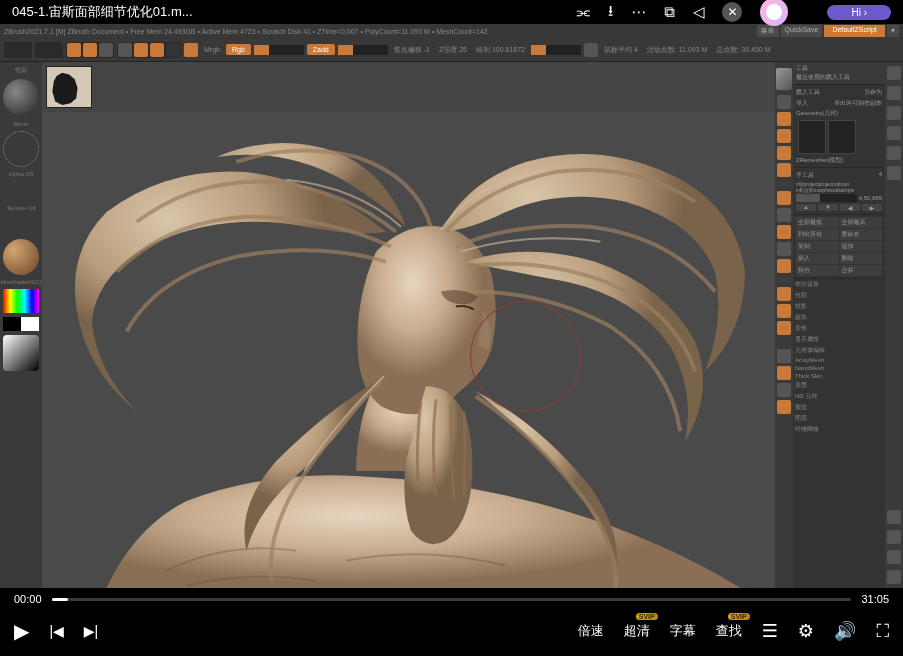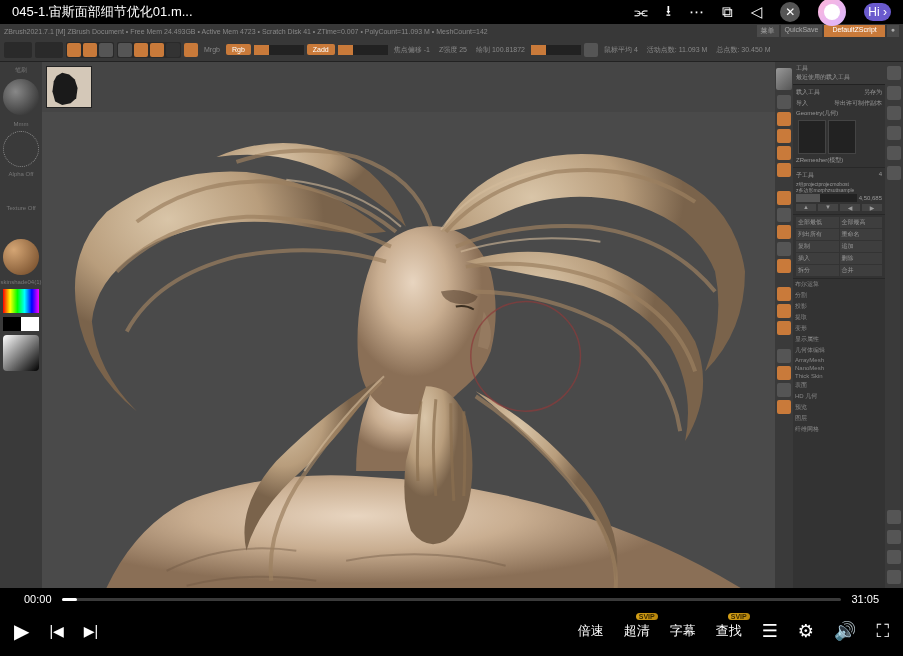--- a/index.html
+++ b/index.html
@@ -8,21 +8,21 @@
 
 .top-bar { height: 24px; background: #000; display: flex; align-items: center; padding: 0 12px; gap: 12px; }
 .title { color: #fff; font-size: 13px; font-weight: 500; }
 .top-spacer { flex: 1; }
 .top-icons { display: flex; align-items: center; gap: 18px; }
 .top-icon { color: #fff; font-size: 15px; cursor: pointer; }
 .close-x { background: #555; border-radius: 50%; width: 20px; height: 20px; display: flex; align-items: center; justify-content: center; font-size: 12px; }
 .extract-btn { background: #2a2a4a; color: #fff; padding: 4px 12px; border-radius: 14px; font-size: 12px; border: 1px solid #4a4a7a; cursor: pointer; }
 .avatar { width: 28px; height: 28px; border-radius: 50%; background: linear-gradient(135deg, #ffb6d9, #d9b6ff); position: relative; }
 .avatar::after { content: ""; position: absolute; top: 6px; left: 6px; width: 16px; height: 16px; background: #fff; border-radius: 50%; }
-.hi-badge { background: #6a5acd; color: #fff; font-size: 12px; padding: 2px 4px; border-radius: 10px; cursor: pointer; }
+.hi-badge { background: #6a5acd; color: #fff; font-size: 10px; padding: 2px 24px; border-radius: 10px; cursor: pointer; margin-left: 21px; }
 
 
 .app { height: 564px; background: #2b2b2b; display: flex; flex-direction: column; }
 .app-menubar { height: 14px; background: #383838; display: flex; align-items: center; padding: 0 4px; gap: 6px; font-size: 7px; color: #888; }
 .menubar-right { margin-left: auto; display: flex; gap: 2px; }
 .menubar-btn { background: #4a4a4a; padding: 1px 4px; font-size: 7px; color: #aaa; }
 .menubar-btn.orange { background: #c97a3a; color: #fff; padding: 1px 8px; }
 
 .app-toolbar { height: 24px; background: #383838; display: flex; align-items: center; padding: 0 4px; gap: 3px; border-bottom: 1px solid #222; }
 .tb-dark { background: #2a2a2a; width: 28px; height: 16px; border-radius: 2px; }
@@ -75,21 +75,21 @@
 .rp-grid { display: grid; grid-template-columns: 1fr 1fr; gap: 1px; }
 .rp-cell { background: #3e3e3e; padding: 1px 2px; font-size: 6px; }
 .rp-list { display: flex; flex-direction: column; }
 .rp-list-item { padding: 1px 2px; font-size: 6px; color: #888; }
 
 
 .far-right { width: 18px; background: #3a3a3a; display: flex; flex-direction: column; align-items: center; padding: 4px 1px; gap: 6px; }
 .fr-btn { width: 14px; height: 14px; background: #555; border-radius: 2px; }
 
 
-.progress-row { height: 22px; display: flex; align-items: center; padding: 0 24px; gap: 10px; background: #000; }
+.progress-row { height: 22px; display: flex; align-items: center; padding: 0 14px; gap: 10px; background: #000; }
 .time { color: #fff; font-size: 11px; }
 .progress-track { flex: 1; height: 3px; background: #3a3a3a; border-radius: 2px; position: relative; }
 .progress-fill { position: absolute; left: 0; top: 0; width: 2%; height: 100%; background: #fff; border-radius: 2px; }
 
 
 .controls { height: 42px; background: #000; display: flex; align-items: center; padding: 0 14px; gap: 20px; }
 .play-btn { color: #fff; font-size: 20px; cursor: pointer; }
 .skip-btn { color: #fff; font-size: 14px; cursor: pointer; }
 .ctrl-spacer { flex: 1; }
 .ctrl-text { color: #fff; font-size: 13px; cursor: pointer; position: relative; }

